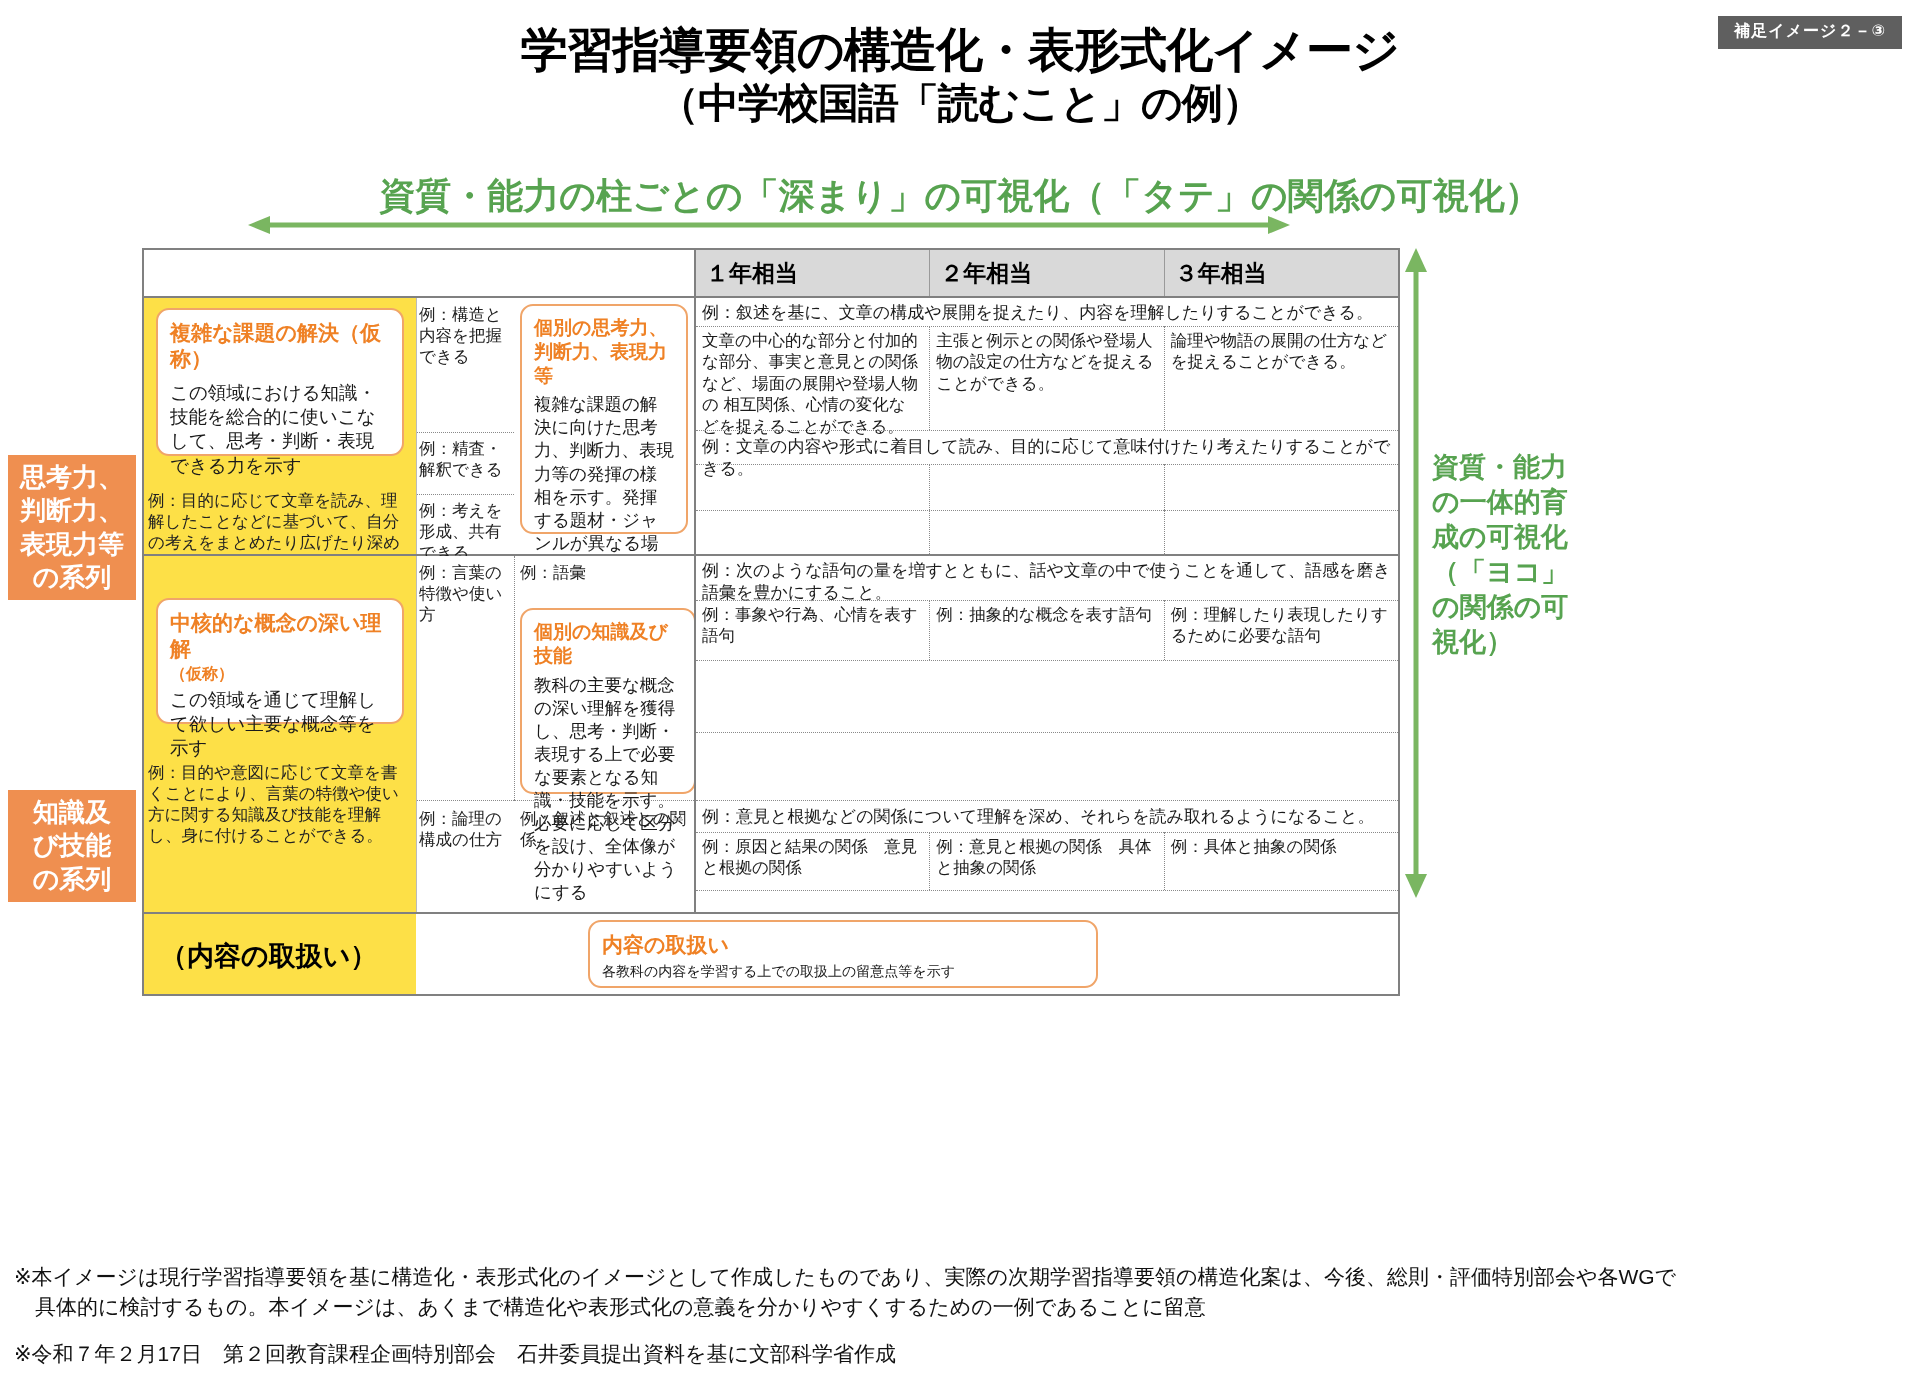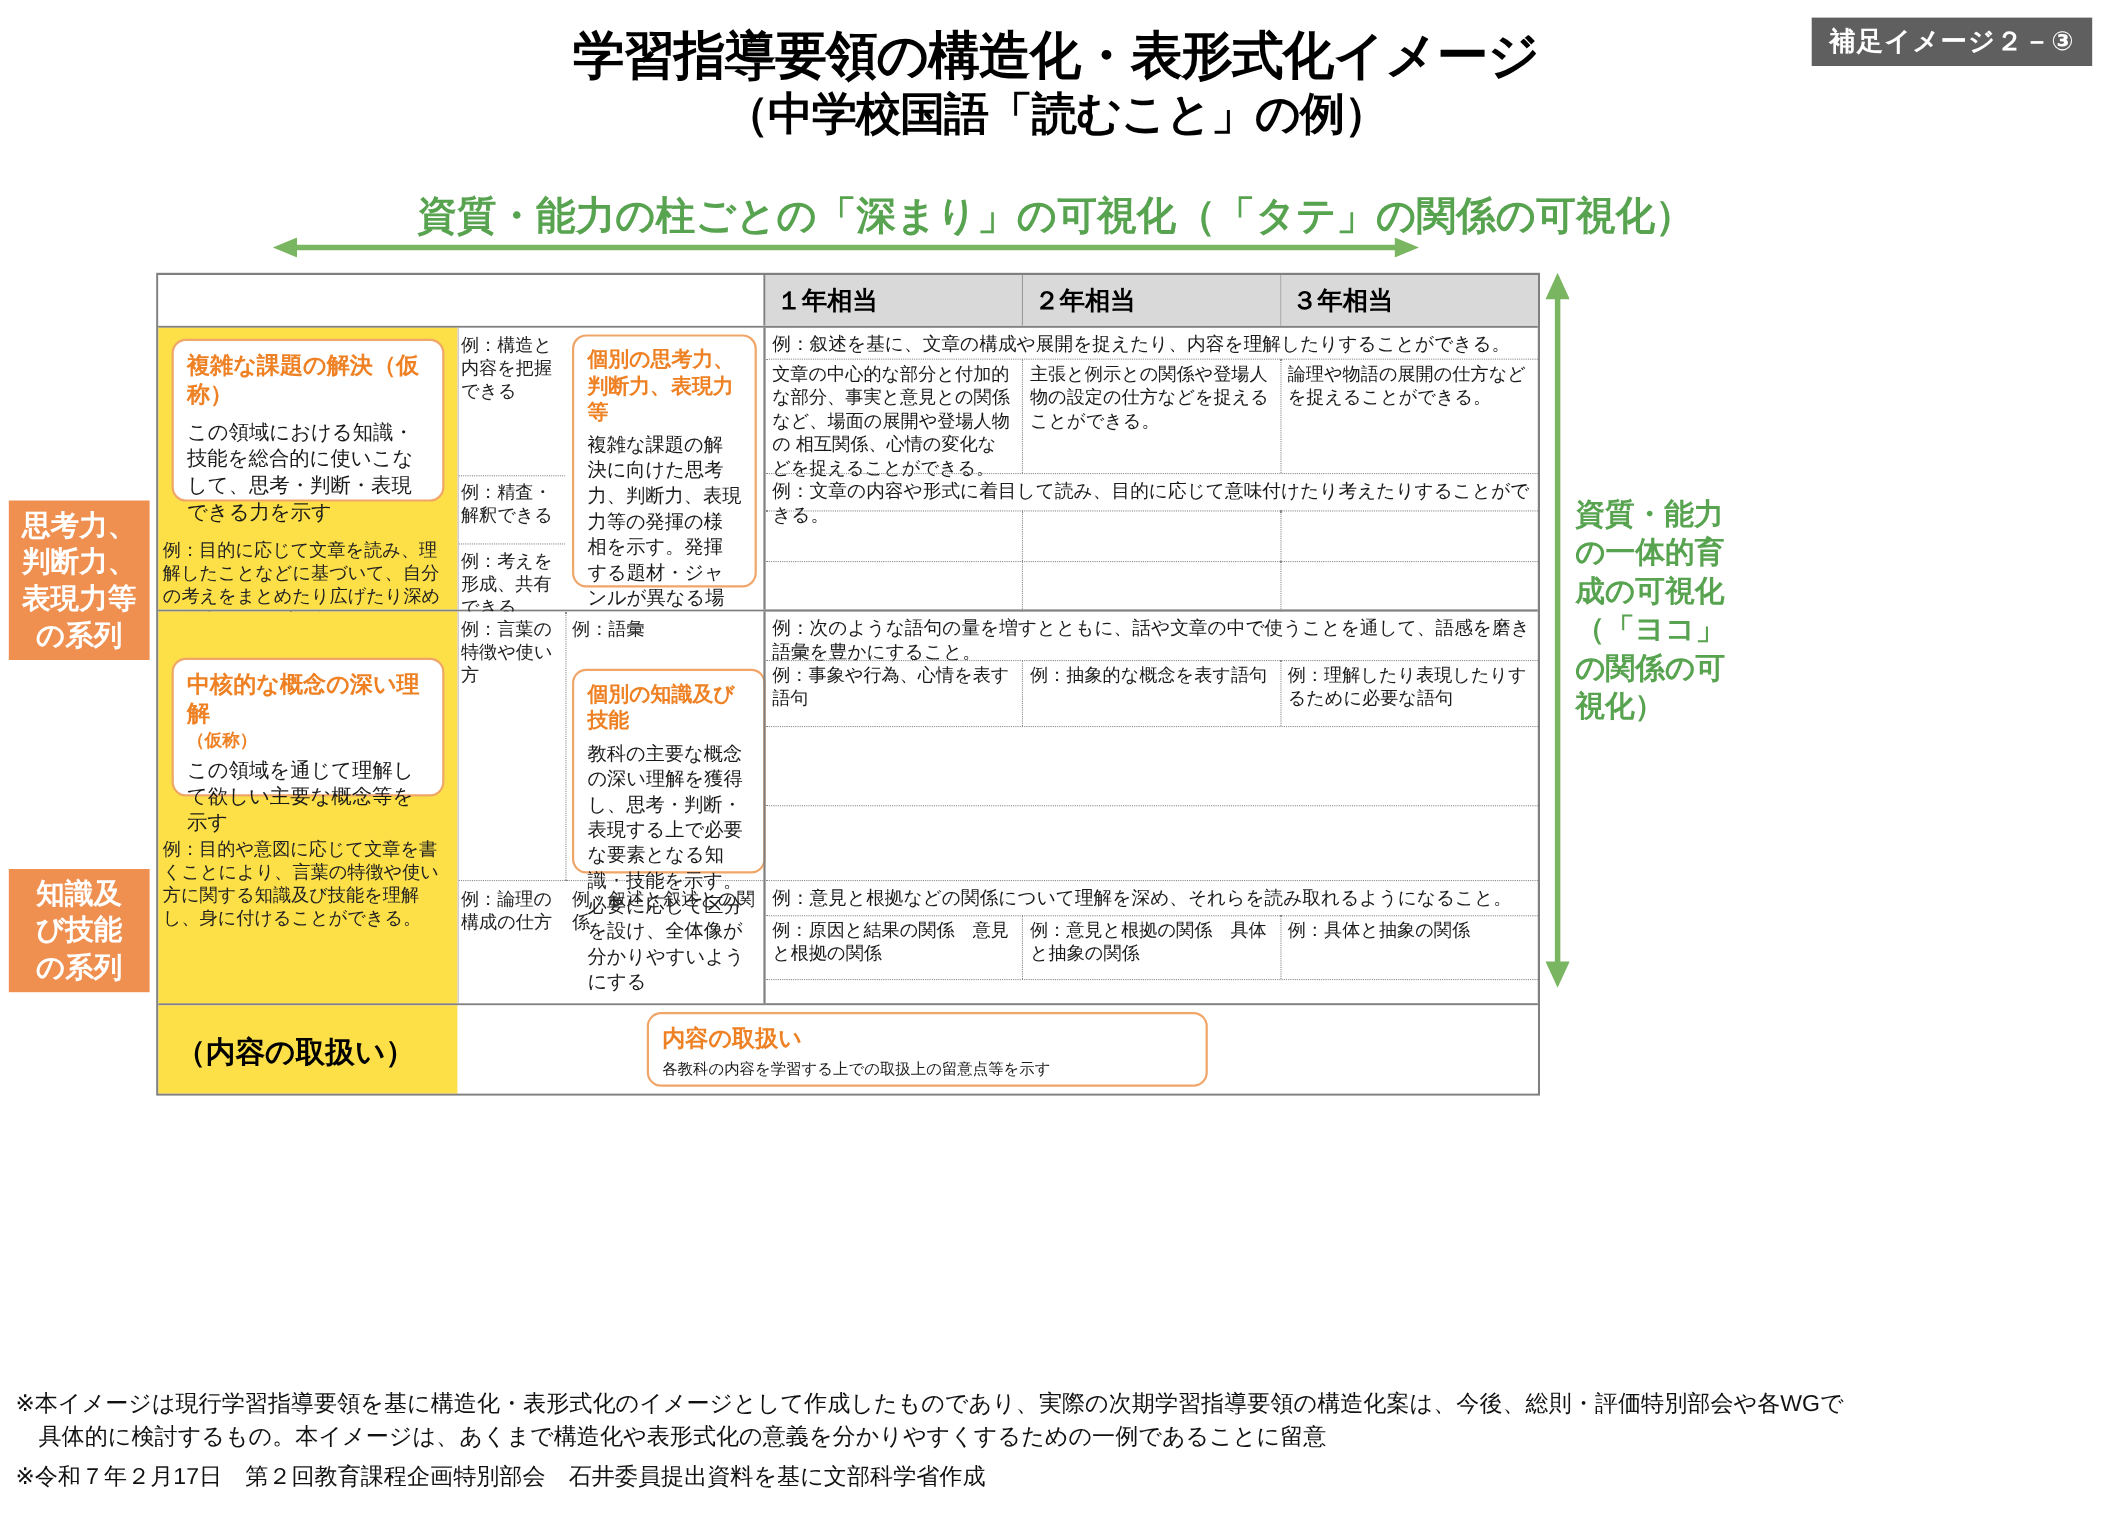--- a/index.html
+++ b/index.html
@@ -7,21 +7,21 @@
     width:1920px;height:1379px;
     background:#ffffff;
     font-family:"Liberation Sans","DejaVu Sans",sans-serif;
     color:#1a1a1a;
     position:relative;
     overflow:hidden;
   }
   .badge{
     position:absolute; right:18px; top:16px;
     background:#5f5f5f; color:#fff;
-    font-size:24px; font-weight:600;
+    font-size:16px; font-weight:600;
     padding:5px 16px 7px 16px;
     letter-spacing:1px;
     white-space:nowrap;
   }
   .title{
     text-align:center;
     font-size:47px;
     font-weight:bold;
     letter-spacing:-1px;
     margin:22px 0 0 0;
@@ -139,21 +139,21 @@
   .handling-lbl{
     position:absolute; left:16px; top:24px;
     font-size:27px; font-weight:bold; color:#000;
   }
 
   .footnote{
     position:absolute; left:14px; top:1262px; width:1890px;
     font-size:21px; line-height:1.45; color:#111;
   }
   .footnote .l2{ padding-left:1.0em; display:block;}
-  .footnote .l3{ display:block; margin-top:5px;}
+  .footnote .l3{ display:block; margin-top:16px;}
 </style>
 </head>
 <body>
 
 <div class="badge">補足イメージ２－③</div>
 
 <div class="title">学習指導要領の構造化・表形式化イメージ</div>
 <div class="subtitle">（中学校国語「読むこと」の例）</div>
 
 <div class="green-cap">資質・能力の柱ごとの「深まり」の可視化（「タテ」の関係の可視化）</div>

